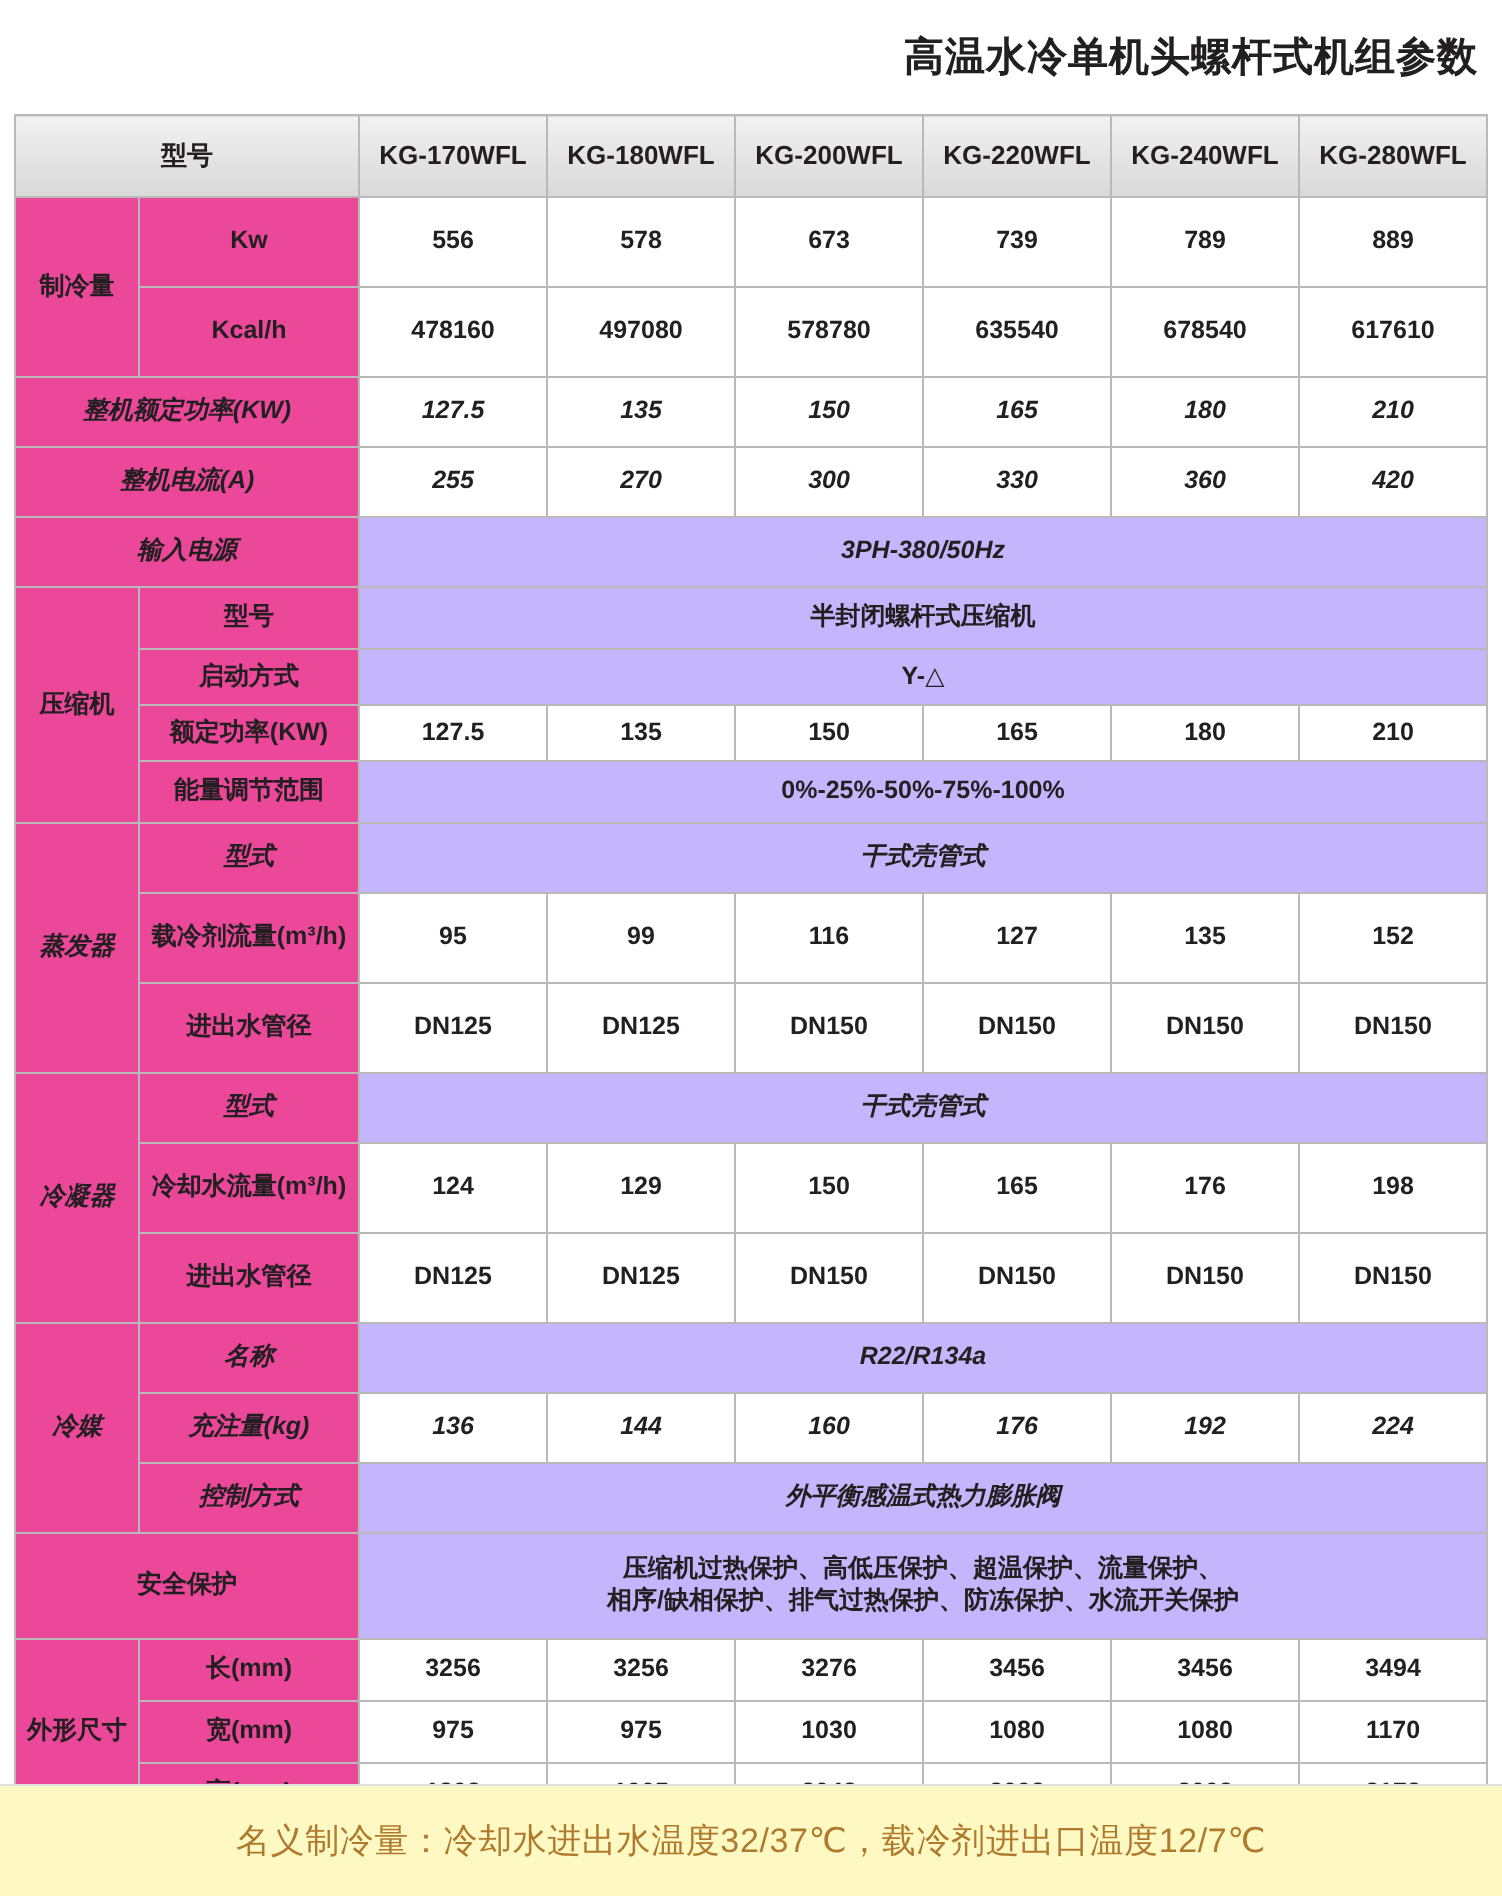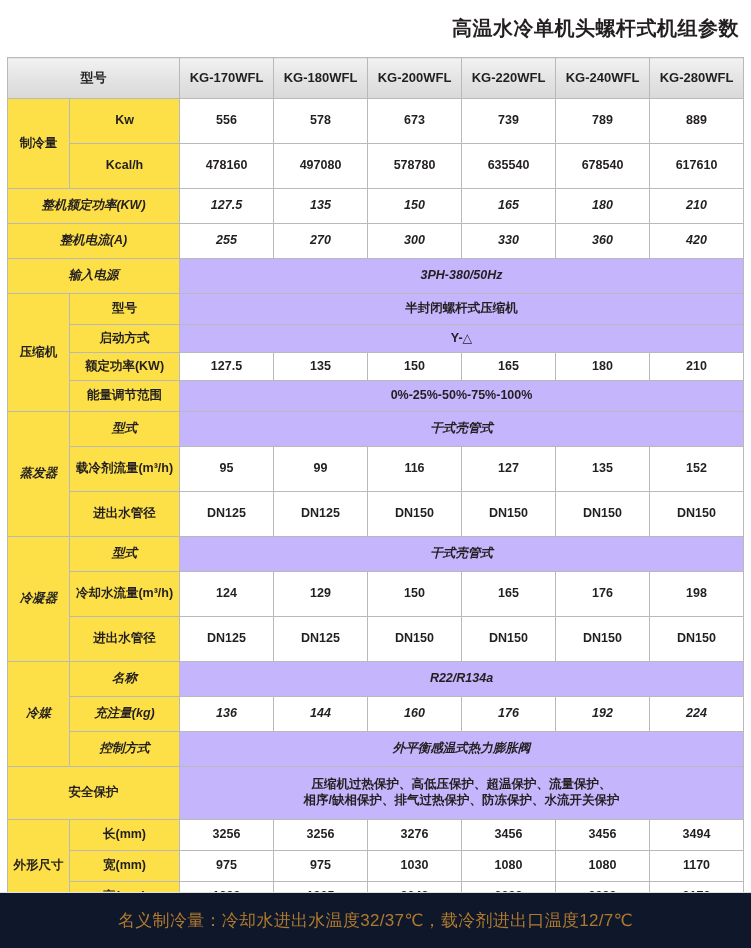--- a/index.html
+++ b/index.html
@@ -63,35 +63,35 @@
   }
   thead td.model-head {
     font-size: 13px;
   }
   tbody tr.h-tall td { height: 40px; }
   tbody tr.h-mid td { height: 30px; font-style: italic; }
   tbody tr.h-small td { height: 26px; }
   tbody tr.h-xsmall td { height: 23px; }
 
   td.label {
-    background: #fde047;
+    background: #ec4899;
   }
   td.val { background: #ffffff; }
   td.span-all { background: #c4b5fd; }
 
   .footer-note {
     position: absolute;
     left: 0;
     bottom: 0;
     width: 751px;
     height: 56px;
     display: flex;
     align-items: center;
     justify-content: center;
-    background: #0f172a;
+    background: #fef9c3;
     border-top: 1px solid #e0e0e0;
     box-sizing: border-box;
   }
   .footer-note .note-text {
     font-size: 17px;
     color: #b07a2e;
     font-weight: normal;
     letter-spacing: 0.3px;
   }
   .safety-cell {

